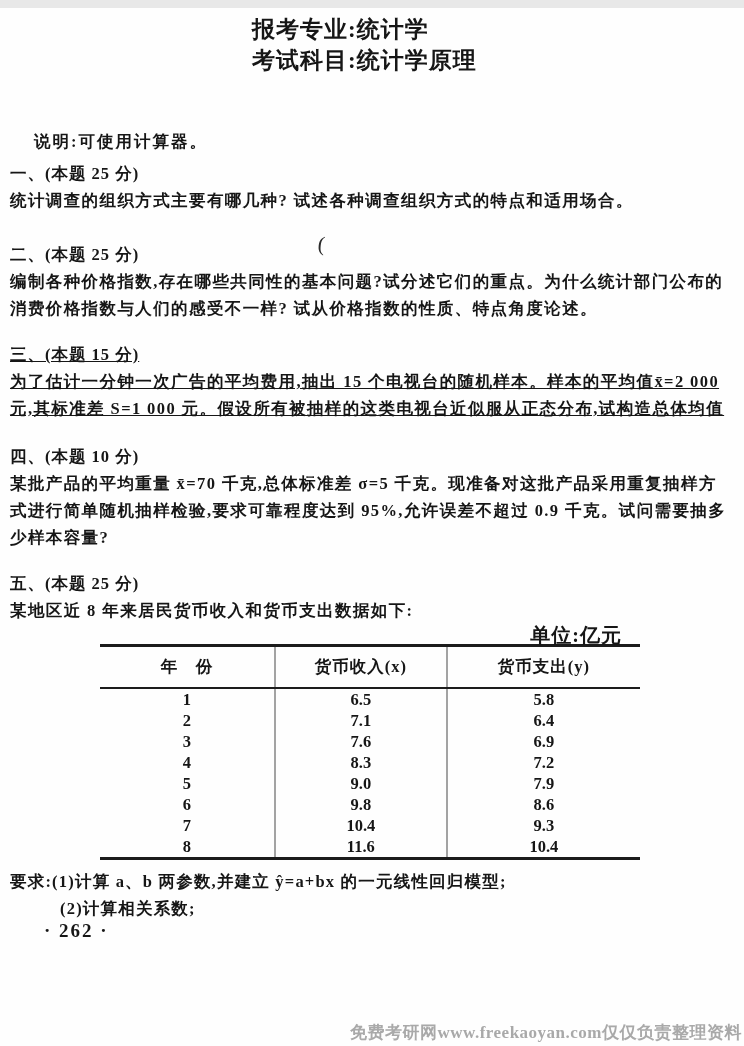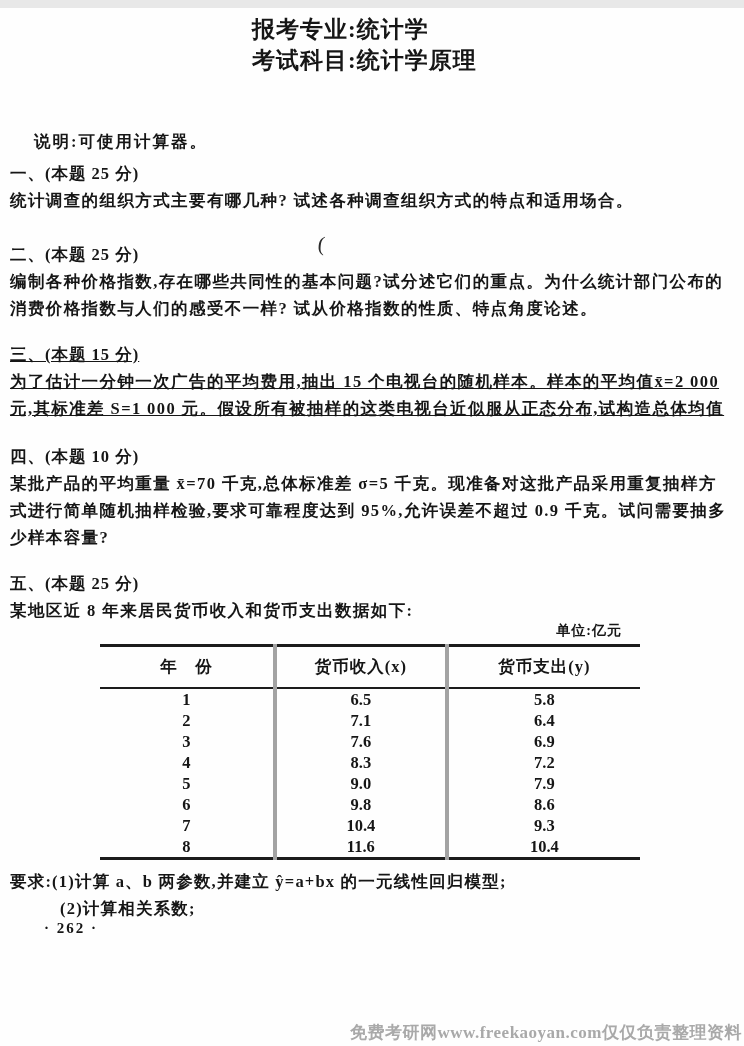--- a/index.html
+++ b/index.html
@@ -39,21 +39,21 @@
   .q5 { margin-top: 19px; }
   .q .q-line { white-space: nowrap; }
   .unit-row {
     width: 540px;
     margin-left: 90px;
     margin-top: -2px;
     height: 22px;
     text-align: right;
     padding-right: 18px;
     box-sizing: border-box;
-    font-size: 14px;
+    font-size: 20px;
     letter-spacing: 1px;
   }
   table.data-table {
     margin-left: 90px;
     width: 540px;
     border-collapse: collapse;
     table-layout: fixed;
     border-top: 3px solid #1c1c1c;
     border-bottom: 3px solid #1c1c1c;
     font-size: 16.5px;
@@ -69,32 +69,32 @@
     letter-spacing: 1px;
   }
   table.data-table td {
     height: 21px;
     text-align: center;
     font-weight: 600;
     padding: 0;
     line-height: 21px;
   }
   table.data-table th + th,
-  table.data-table td + td { border-left: 4px solid #a3a3a3; }
+  table.data-table td + td { border-left: 2px solid #a3a3a3; }
   .requirements {
     margin-top: 8px;
     font-size: 16.5px;
     letter-spacing: 1.2px;
     line-height: 27px;
   }
   .requirements .req-line2 { margin-left: 50px; }
   .page-number {
     margin-top: -2px;
     margin-left: 34px;
-    font-size: 15px;
+    font-size: 19px;
     letter-spacing: 2px;
   }
   .watermark {
     position: absolute;
     right: 2px;
     bottom: 10px;
     color: #a9a9a9;
     font-size: 17px;
     letter-spacing: 0.5px;
     font-weight: 600;

